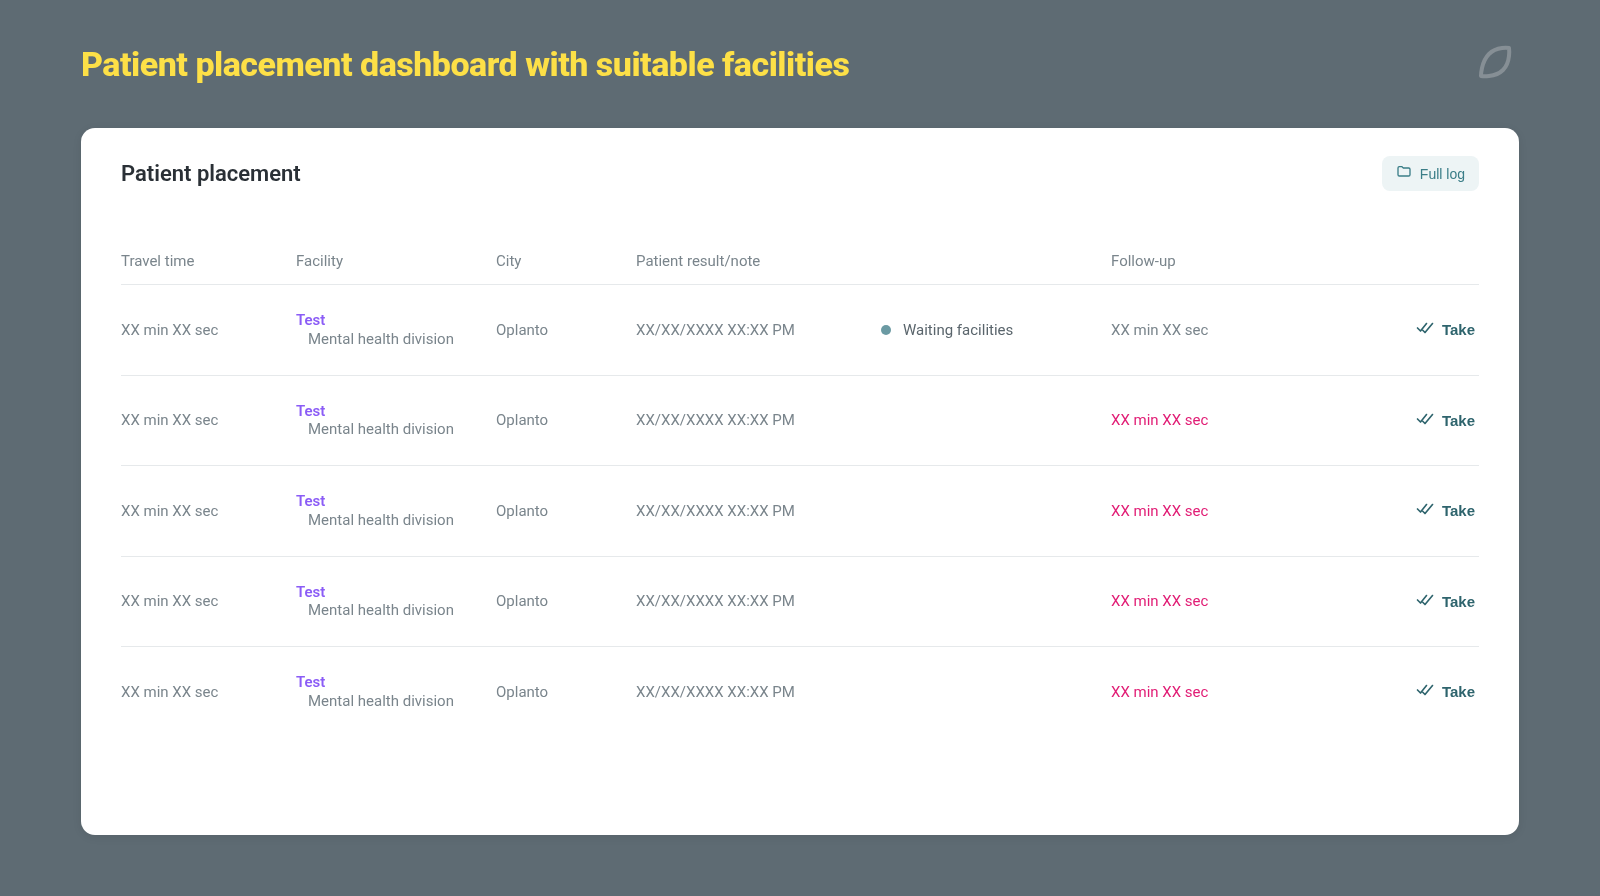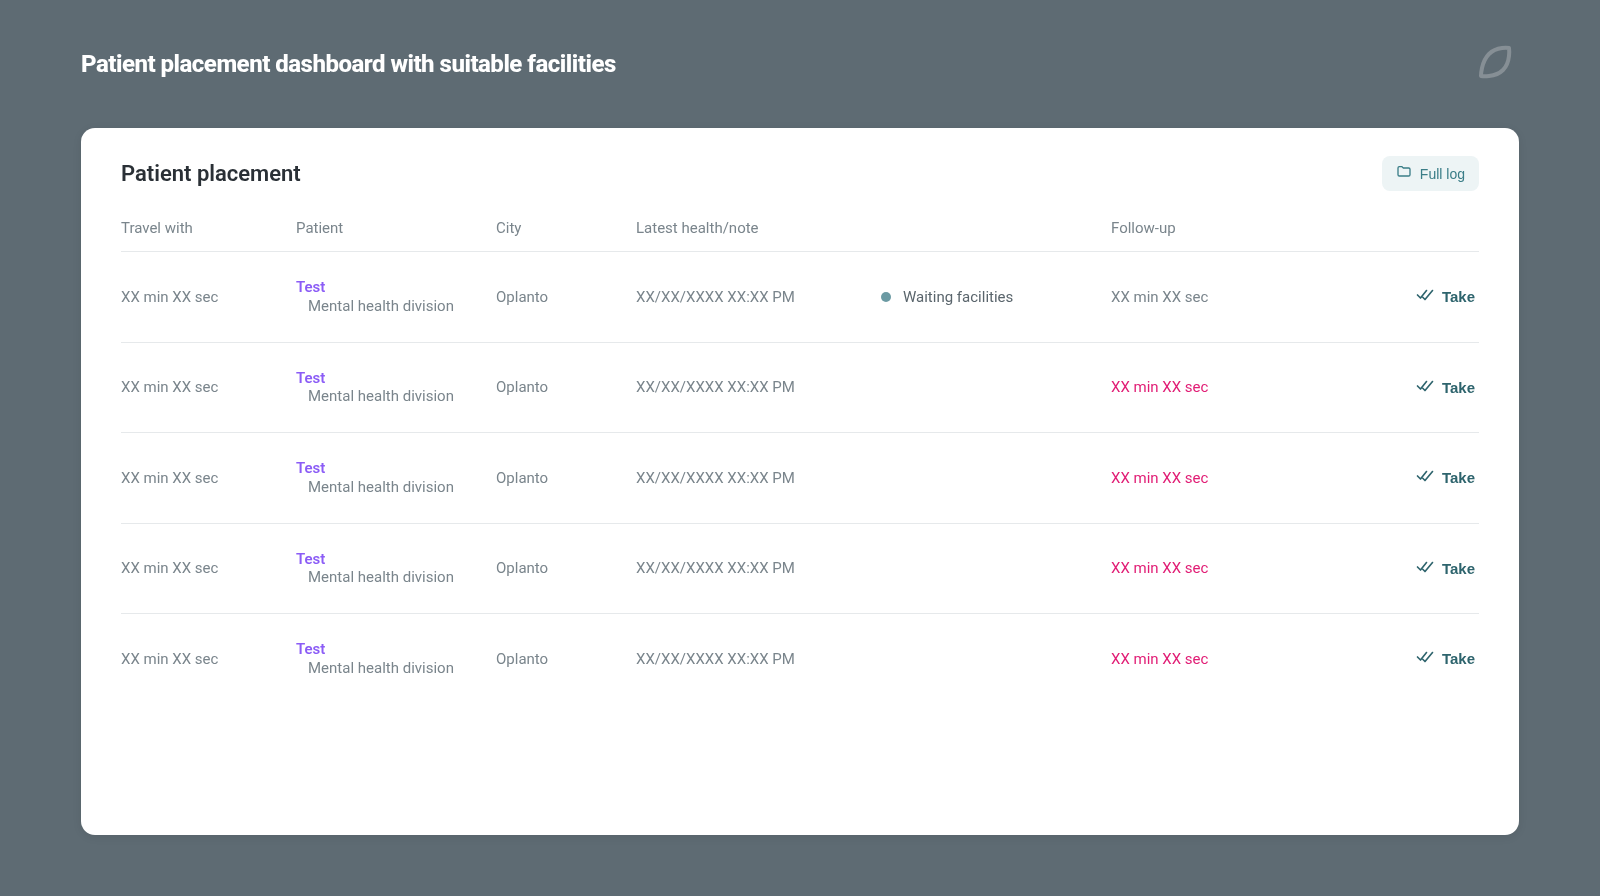--- a/index.html
+++ b/index.html
@@ -33,40 +33,40 @@
 
   
   .page-header {
     display:flex;
     align-items:center;
     justify-content:space-between;
     padding: 20px 8px 0 8px;
   }
   .page-title {
     font-weight:800;
-    font-size:24px;
+    font-size:34px;
     letter-spacing:-0.5px;
-    color:#ffffff;
+    color:#fde047;
   }
   .brand-icon {
     width:48px; height:48px;
     color:#8b9399;
     opacity:.9;
   }
 
   
   .card {
     position:absolute;
     top:108px; left:8px; right:8px; bottom:8px;
     background:var(--card-bg);
     border-radius:14px;
     box-shadow: 0 2px 10px rgba(0,0,0,0.08);
     overflow:hidden;
     padding: 28px 40px 16px 40px;
-    display:flex; flex-direction:column;
+    display:flex; flex-direction:column;gap:33px;
   }
   .card-head {
     display:flex; align-items:center; justify-content:space-between;
     margin-bottom:16px;
   }
   .card-title {
     font-size:22px; font-weight:600; color:#2a3036;
   }
   .full-log-btn {
     display:inline-flex; align-items:center; gap:8px;
@@ -138,24 +138,24 @@
           <svg viewBox="0 0 24 24" fill="none" stroke="currentColor" stroke-width="2" stroke-linecap="round" stroke-linejoin="round">
             <path d="M3 6a2 2 0 0 1 2-2h4l2 2h8a2 2 0 0 1 2 2v8a2 2 0 0 1-2 2H5a2 2 0 0 1-2-2V6z"></path>
           </svg>
         </span>
         <span>Full log</span>
       </button>
     </div>
 
     <div class="tbl">
       <div class="thead">
-        <div class="cell">Travel with</div>
-        <div class="cell">Patient</div>
+        <div class="cell">Travel time</div>
+        <div class="cell">Facility</div>
         <div class="cell">City</div>
-        <div class="cell">Latest health/note</div>
+        <div class="cell">Patient result/note</div>
         <div class="cell"></div>
         <div class="cell">Follow-up</div>
         <div class="cell"></div>
       </div>
 
       <div id="rows">
   <div class="trow">
     <div class="cell">XX min XX sec</div>
     <div class="cell">
       <div class="facility-name">Test</div>

